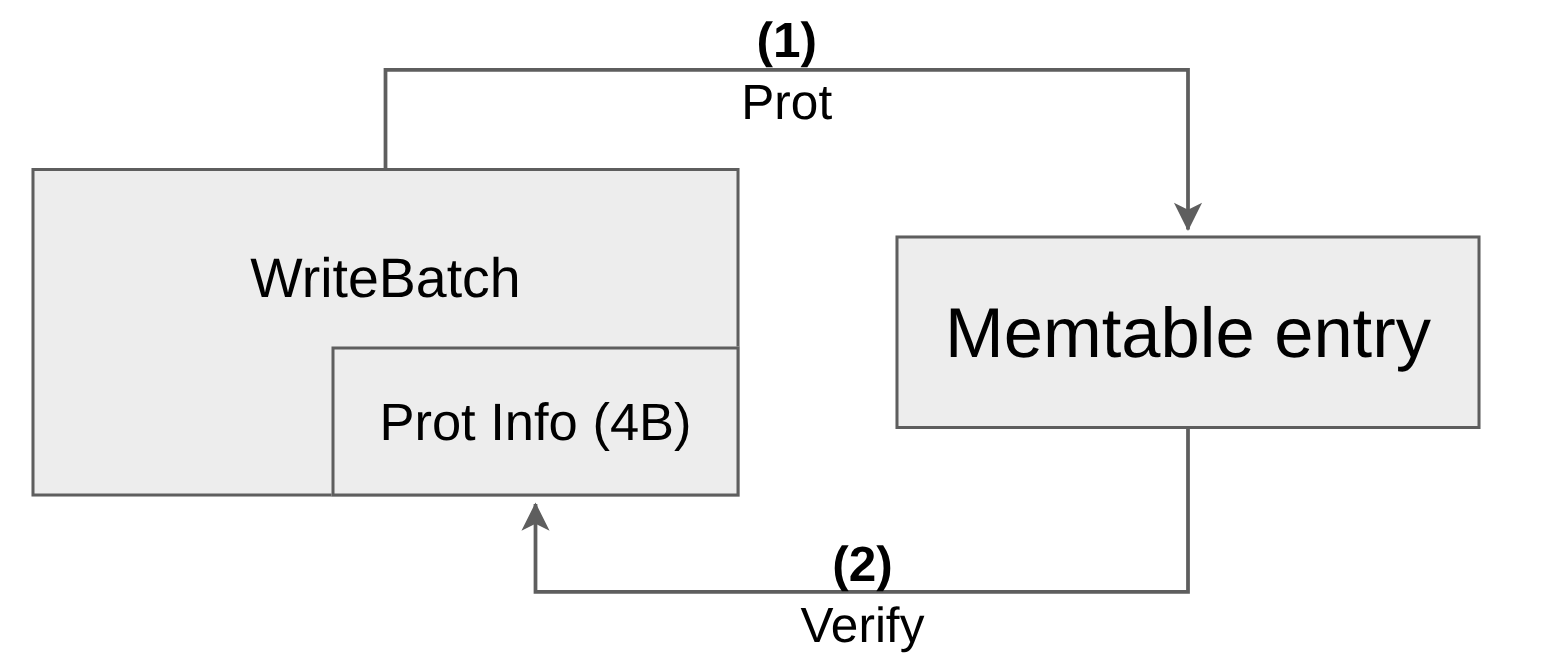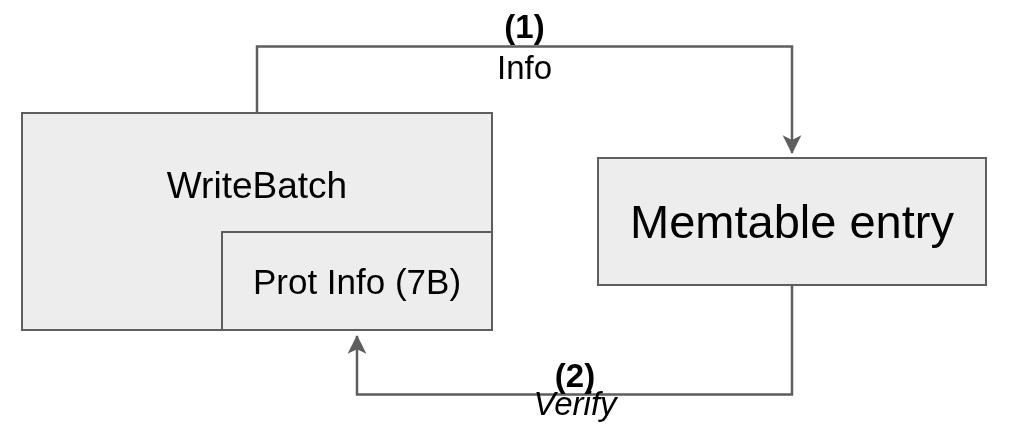--- a/index.html
+++ b/index.html
@@ -48,47 +48,47 @@
     text-align:center;
     font-size:33px;line-height:1;
     z-index:4;
   }
   .edge-label.bold{font-weight:bold;}
   .copy-span{left:257px;width:535px;}
   .verify-span{left:357px;width:436px;}
   .copy-number{top:10px;}
   .copy-text{top:51px;}
   .verify-number{top:359px;}
-  .verify-text{top:387px;font-style:italic;}
+  .verify-text{top:400px;}
 </style>
 </head>
 <body>
 
 <div class="canvas">
 
   <svg class="connectors" width="1034" height="448" aria-hidden="true">
     <defs>
       <marker id="arrowhead" viewBox="0 0 12 12" markerWidth="9" markerHeight="9" refX="10.5" refY="6" orient="auto">
         <path d="M1,1 L11,6 L1,11 L3.5,6 Z" fill="#5e5e5e"></path>
       </marker>
     </defs>
     <path class="connector" d="M257,112 L257,46.5 L792,46.5 L792,153" marker-end="url(#arrowhead)"></path>
     <path class="connector" d="M792,285 L792,394.5 L357,394.5 L357,336" marker-end="url(#arrowhead)"></path>
   </svg>
 
   <div class="box writebatch"></div>
   <div class="writebatch-label">WriteBatch</div>
 
   <div class="box protinfo">
-    <span>Prot Info (7B)</span>
+    <span>Prot Info (4B)</span>
   </div>
 
   <div class="box memtable">
     <span>Memtable entry</span>
   </div>
 
   <div class="edge-label bold copy-span copy-number">(1)</div>
-  <div class="edge-label copy-span copy-text">Info</div>
+  <div class="edge-label copy-span copy-text">Prot</div>
 
   <div class="edge-label bold verify-span verify-number">(2)</div>
   <div class="edge-label verify-span verify-text">Verify</div>
 
 </div>
 
 </body></html>

